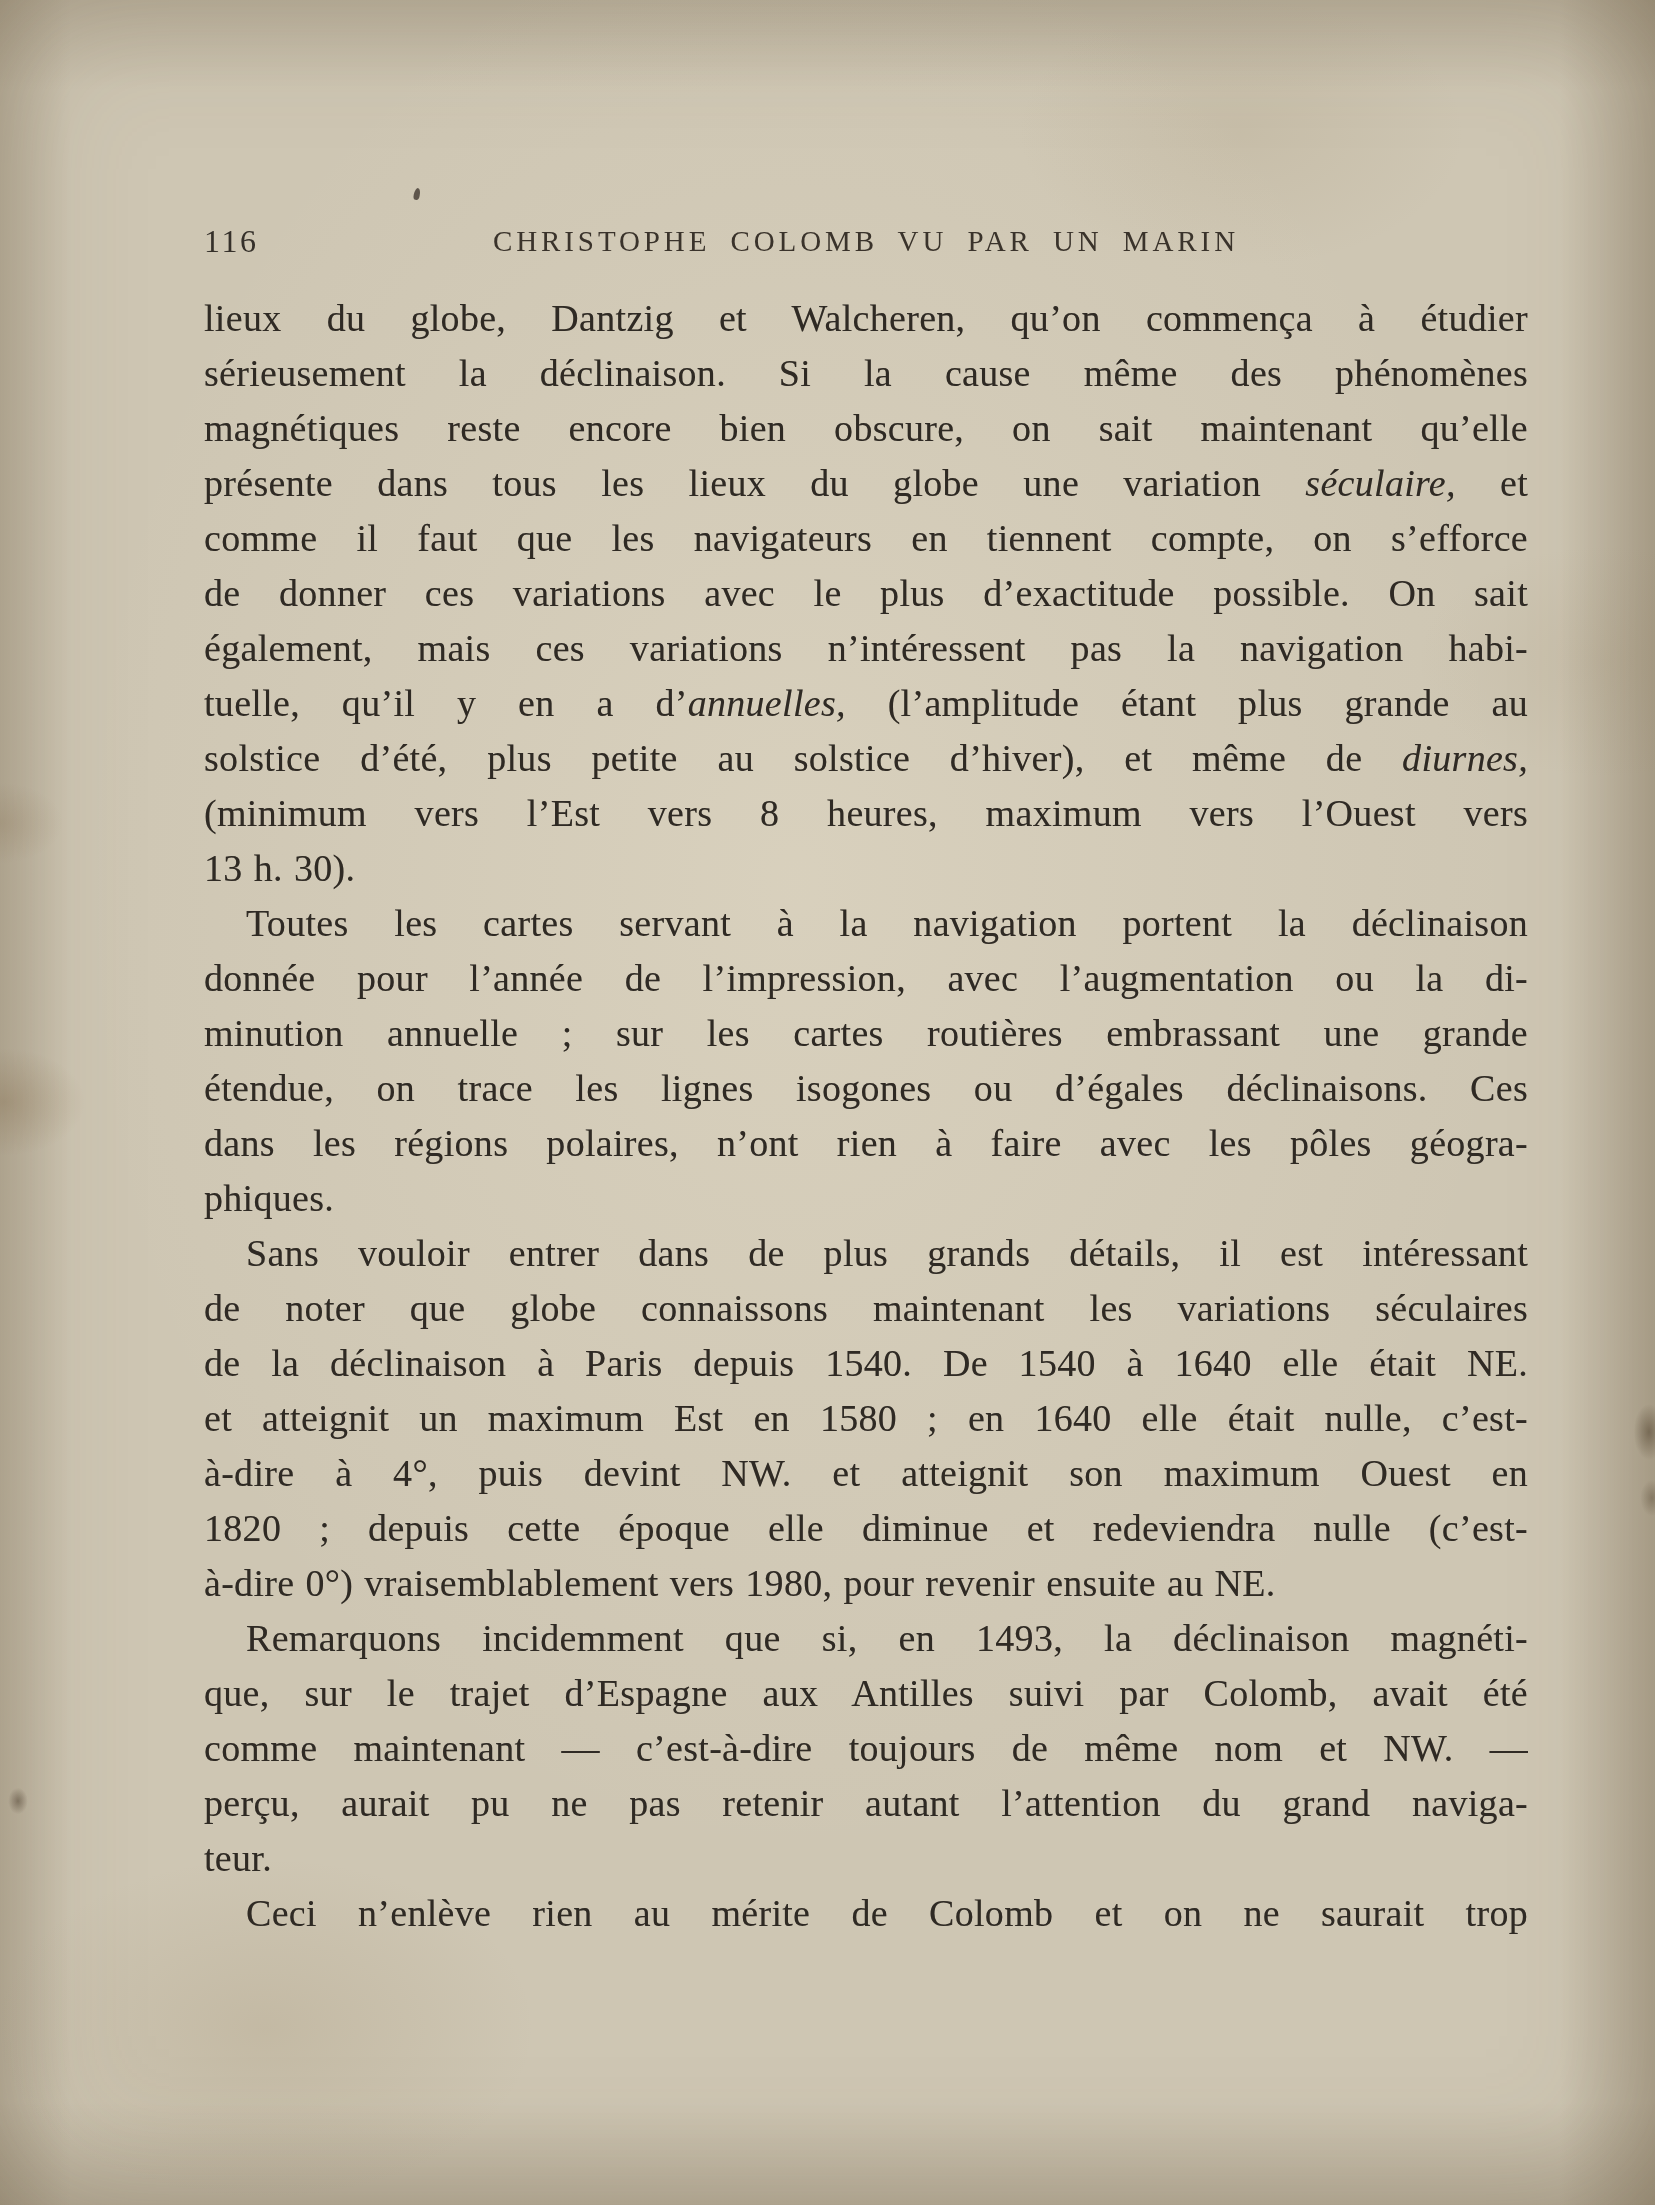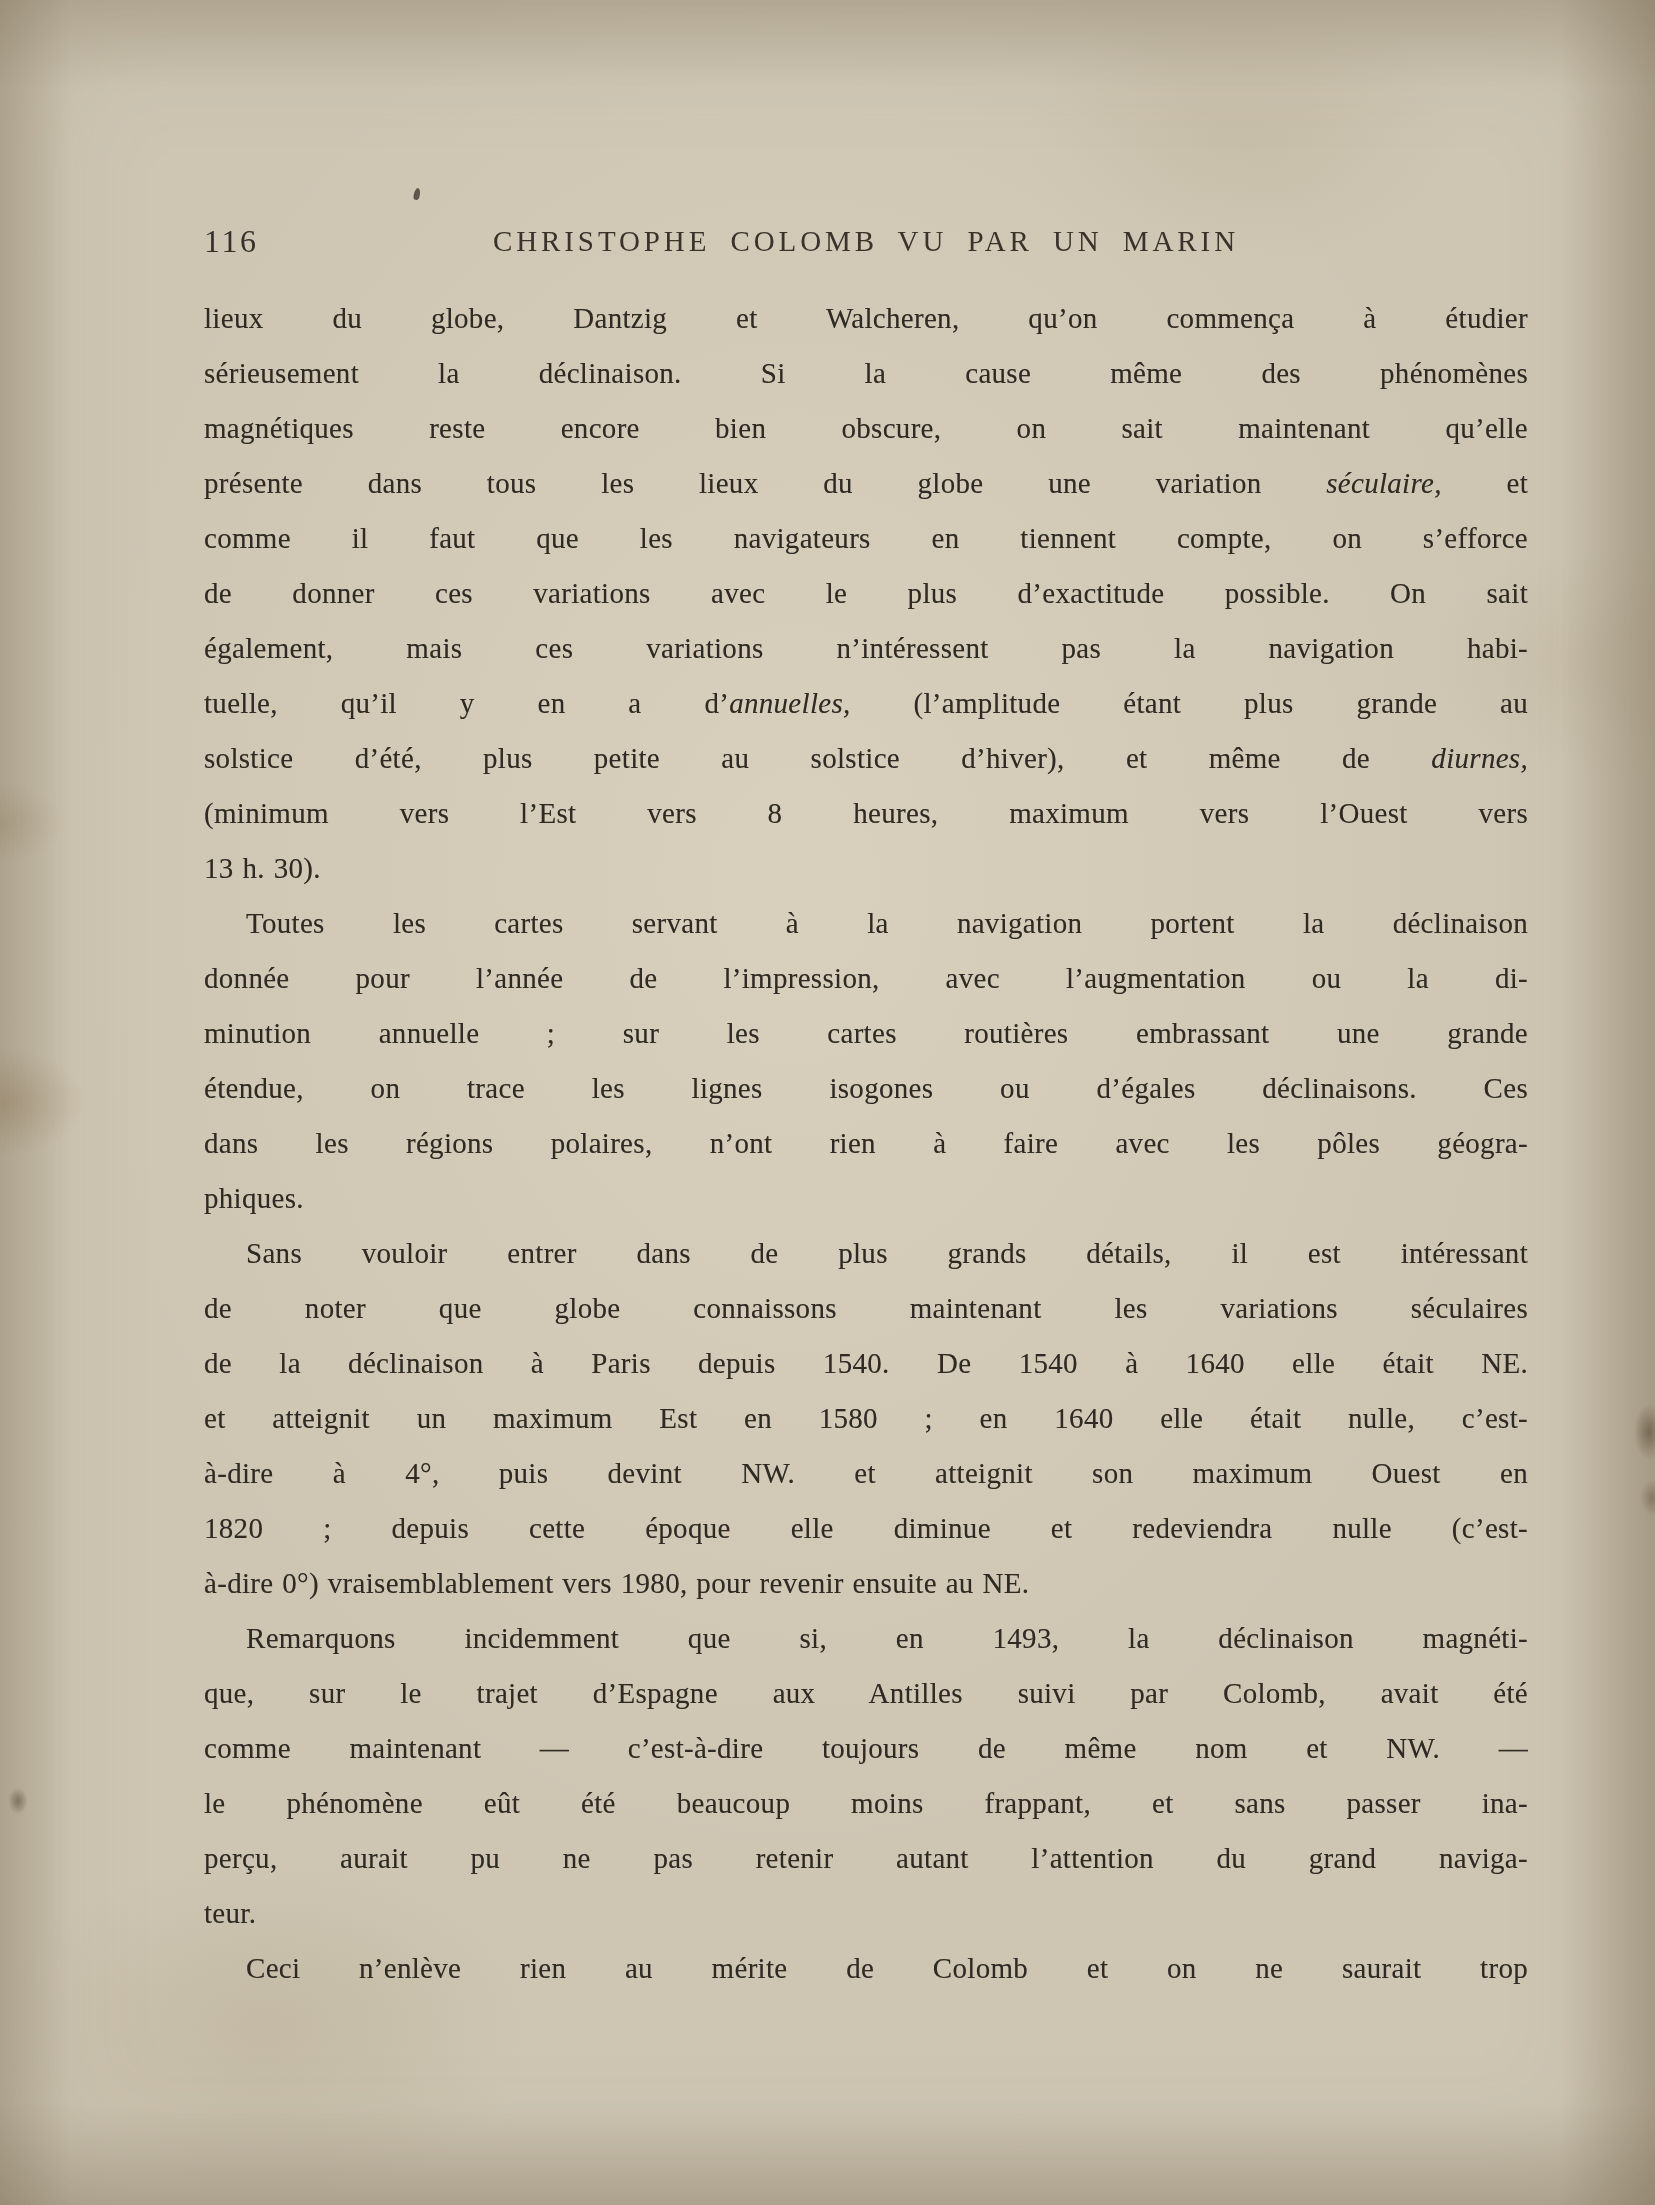--- a/index.html
+++ b/index.html
@@ -59,21 +59,21 @@
   .running-title{
     display:block;text-align:center;
     font-size:29px;line-height:40px;
     letter-spacing:3.9px;word-spacing:9px;
     color:#3a332b;
   }
 
   .textblock{
     position:absolute;
     top:291px;left:204px;width:1324px;
-    font-size:29px;line-height:55px;
+    font-size:38px;line-height:55px;
     letter-spacing:0.3px;word-spacing:1.3px;
     text-shadow:0 0 0.6px rgba(47,42,36,0.30);
   }
   .para{margin:0;}
   .line{
     height:55px;overflow:hidden;
     text-align:justify;
     text-align-last:justify;
   }
   .line.last{text-align-last:left;}
@@ -119,21 +119,20 @@
         <div class="line"><span>de la déclinaison à Paris depuis 1540. De 1540 à 1640 elle était NE.</span></div>
         <div class="line"><span>et atteignit un maximum Est en 1580 ; en 1640 elle était nulle, c’est-</span></div>
         <div class="line"><span>à-dire à 4°, puis devint NW. et atteignit son maximum Ouest en</span></div>
         <div class="line"><span>1820 ; depuis cette époque elle diminue et redeviendra nulle (c’est-</span></div>
         <div class="line last"><span>à-dire 0°) vraisemblablement vers 1980, pour revenir ensuite au NE.</span></div>
       </div>
       <div class="para">
         <div class="line indent"><span>Remarquons incidemment que si, en 1493, la déclinaison magnéti-</span></div>
         <div class="line"><span>que, sur le trajet d’Espagne aux Antilles suivi par Colomb, avait été</span></div>
         <div class="line"><span>comme maintenant — c’est-à-dire toujours de même nom et NW. —</span></div>
-        <div class="line"><span>le phénomène eût été beaucoup moins frappant, et sans passer ina-</span></div>
         <div class="line"><span>perçu, aurait pu ne pas retenir autant l’attention du grand naviga-</span></div>
         <div class="line last"><span>teur.</span></div>
       </div>
       <div class="para">
         <div class="line indent"><span>Ceci n’enlève rien au mérite de Colomb et on ne saurait trop</span></div>
       </div>
     </main>
 </div>
 
 

